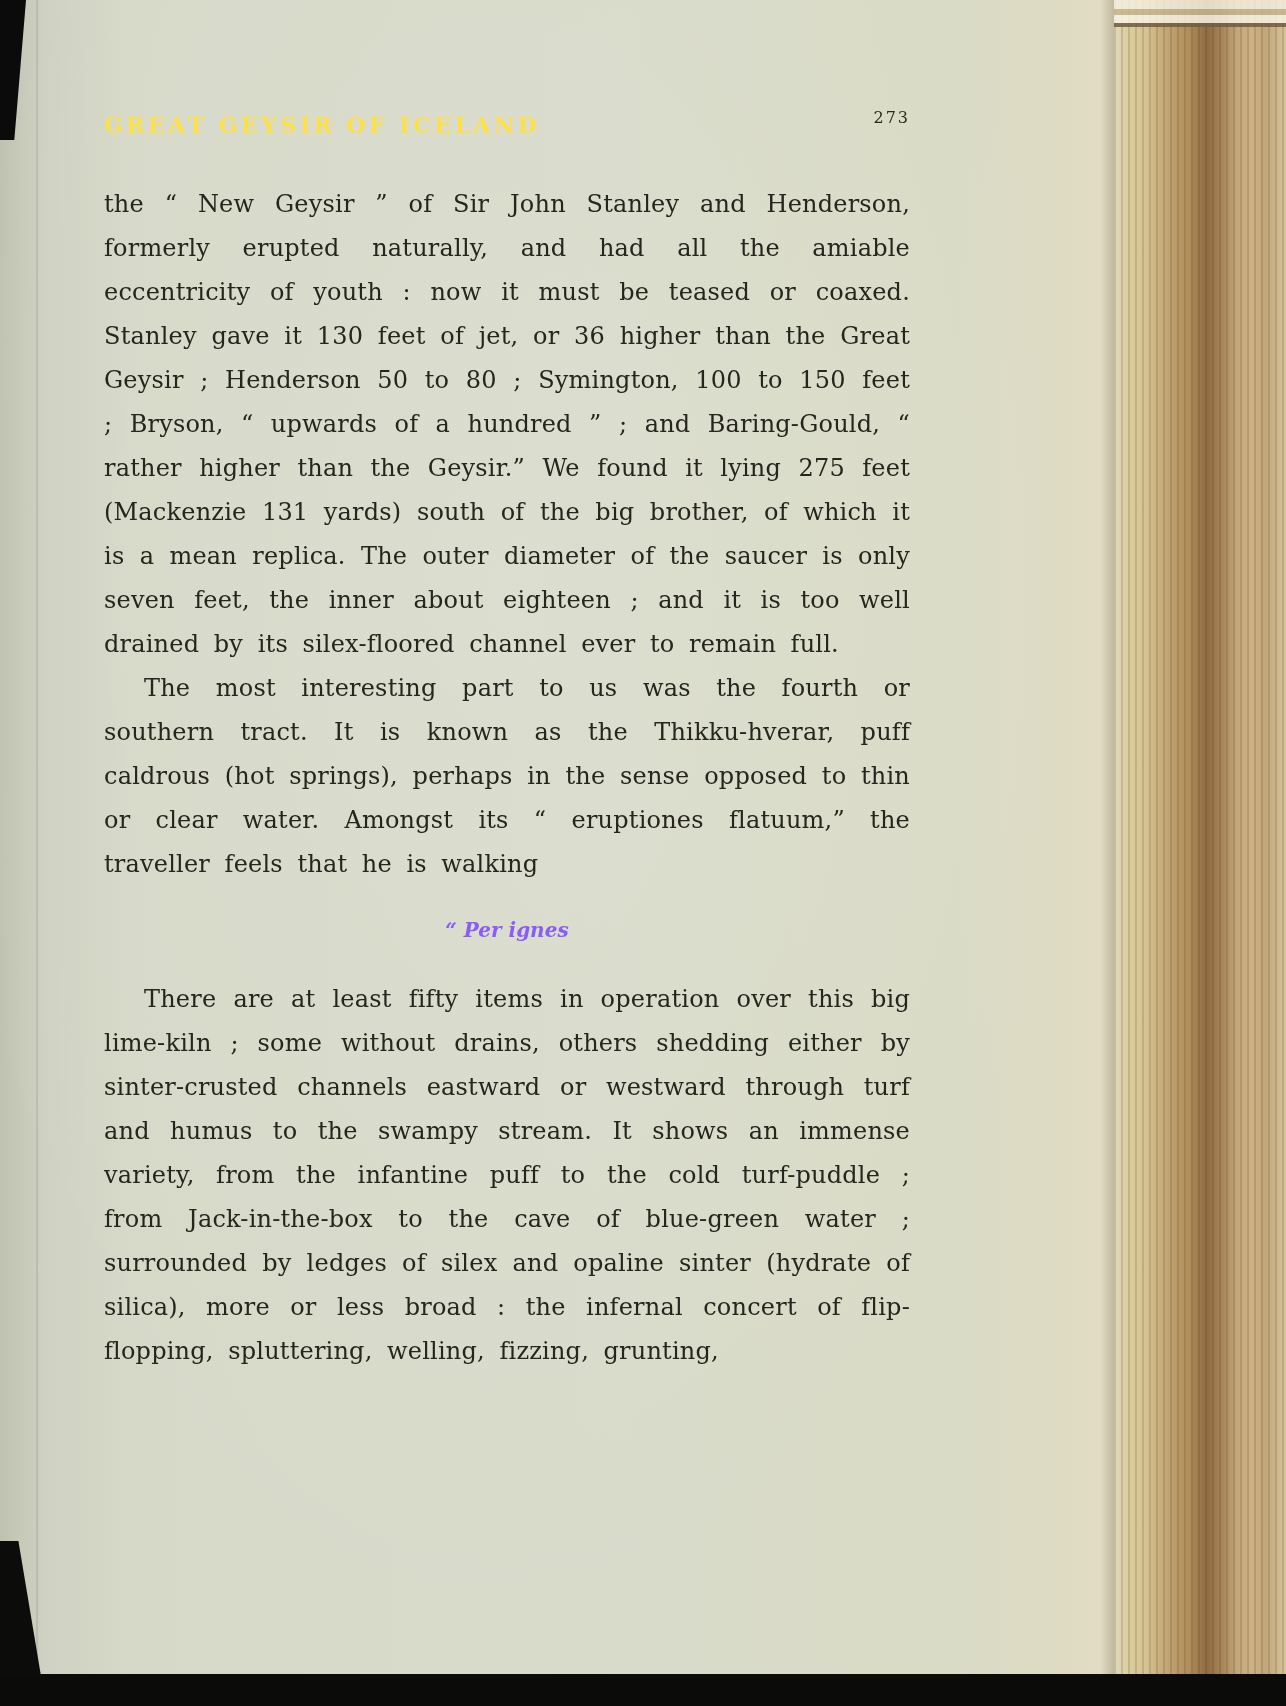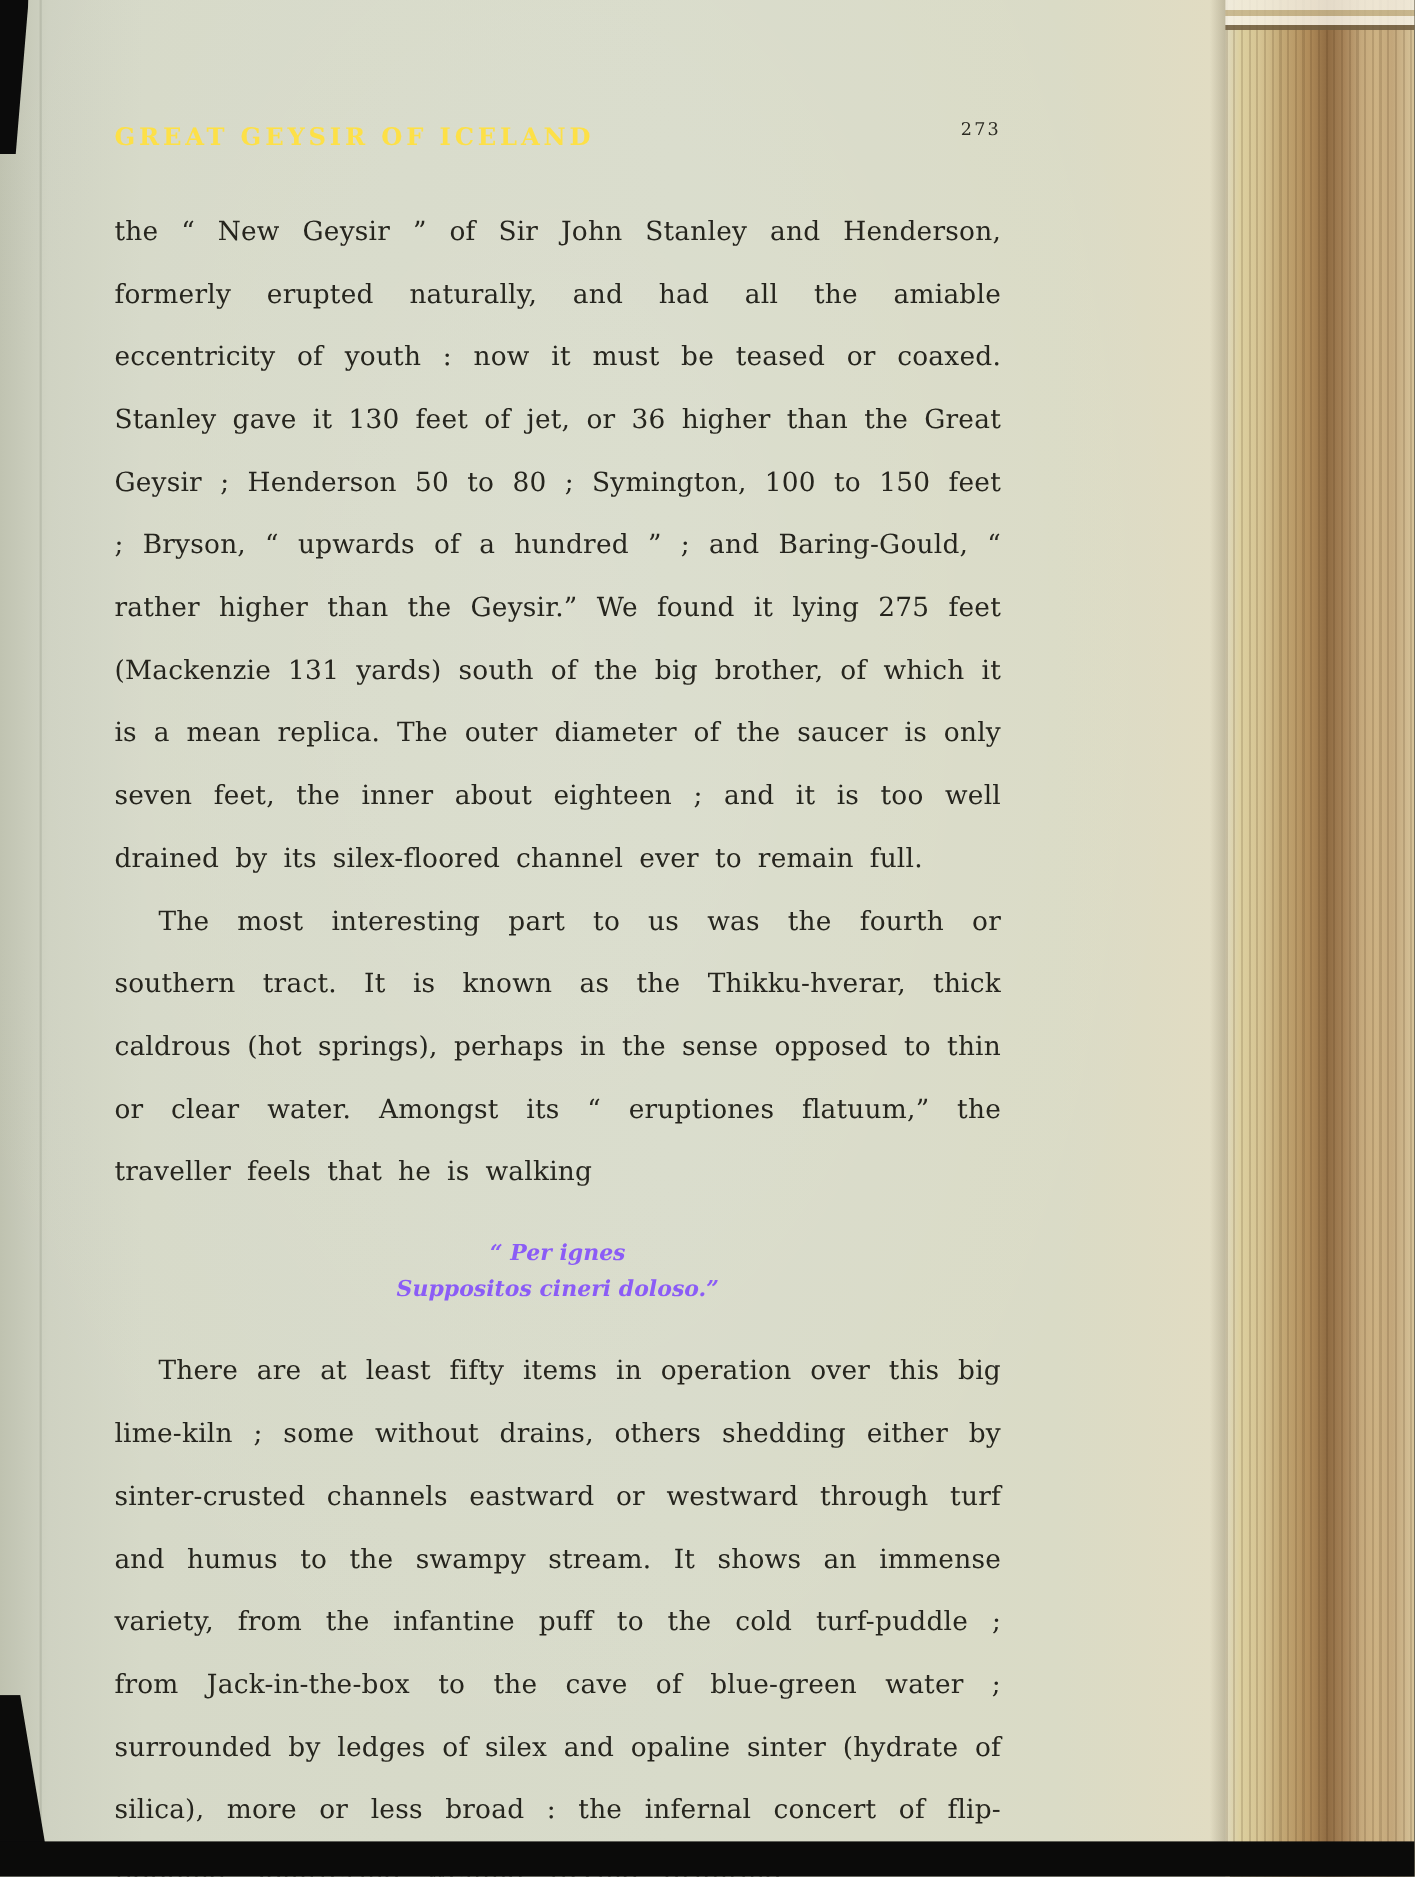--- a/index.html
+++ b/index.html
@@ -70,21 +70,21 @@
   .running-head{
     display:block;text-align:left;
     font-size:22px;font-weight:700;letter-spacing:3.5px;color:#fde047;
   }
   .page-number{
     position:absolute;right:0;top:-4px;
     font-size:16px;letter-spacing:2px;color:#2b2a22;
   }
   .para{
     margin:0;
-    font-size:24px;line-height:57px;
+    font-size:24px;line-height:44px;
     text-align:justify;
     word-spacing:0.28em;
     letter-spacing:0.2px;
   }
   .para.indent{text-indent:40px;}
   .verse{
     margin:28px 0 30px 0;
     text-align:center;
     font-style:italic;font-weight:700;
     font-size:20px;line-height:33px;
@@ -101,25 +101,24 @@
   <div class="content">
     <div class="text-col">
 
       <div class="header">
         <span class="running-head">GREAT GEYSIR OF ICELAND</span>
         <span class="page-number">273</span>
       </div>
 
       <p class="para">the “ New Geysir ” of Sir John Stanley and Henderson, formerly erupted naturally, and had all the amiable eccentricity of youth : now it must be teased or coaxed. Stanley gave it 130 feet of jet, or 36 higher than the Great Geysir ; Henderson 50 to 80 ; Symington, 100 to 150 feet ; Bryson, “ upwards of a hundred ” ; and Baring-Gould, “ rather higher than the Geysir.”  We found it lying 275 feet (Mackenzie 131 yards) south of the big brother, of which it is a mean replica.  The outer diameter of the saucer is only seven feet, the inner about eighteen ; and it is too well drained by its silex-floored channel ever to remain full.</p>
 
-      <p class="para indent">The most interesting part to us was the fourth or southern tract.  It is known as the Thikku-hverar, thick caldrous (hot springs), perhaps in the sense opposed to thin or clear water.  Amongst its “ eruptiones flatuum,” the traveller feels that he is walking</p>
+      <p class="para indent">The most interesting part to us was the fourth or southern tract.  It is known as the Thikku-hverar, puff caldrous (hot springs), perhaps in the sense opposed to thin or clear water.  Amongst its “ eruptiones flatuum,” the traveller feels that he is walking</p>
 
       <div class="verse">
         <div>“ Per ignes</div>
-        <div>Suppositos cineri doloso.”</div>
       </div>
 
       <p class="para indent">There are at least fifty items in operation over this big lime-kiln ; some without drains, others shedding either by sinter-crusted channels eastward or westward through turf and humus to the swampy stream.  It shows an immense variety, from the infantine puff to the cold turf-puddle ;  from Jack-in-the-box to the cave of blue-green water ;  surrounded by ledges of silex and opaline sinter (hydrate of silica), more or less broad : the infernal concert of flip-flopping, spluttering, welling, fizzing, grunting,</p>
 
     </div>
   </div>
 
   <div class="seam"></div>
   <div class="fore-edge"></div>
   <div class="fore-edge-top"></div>

